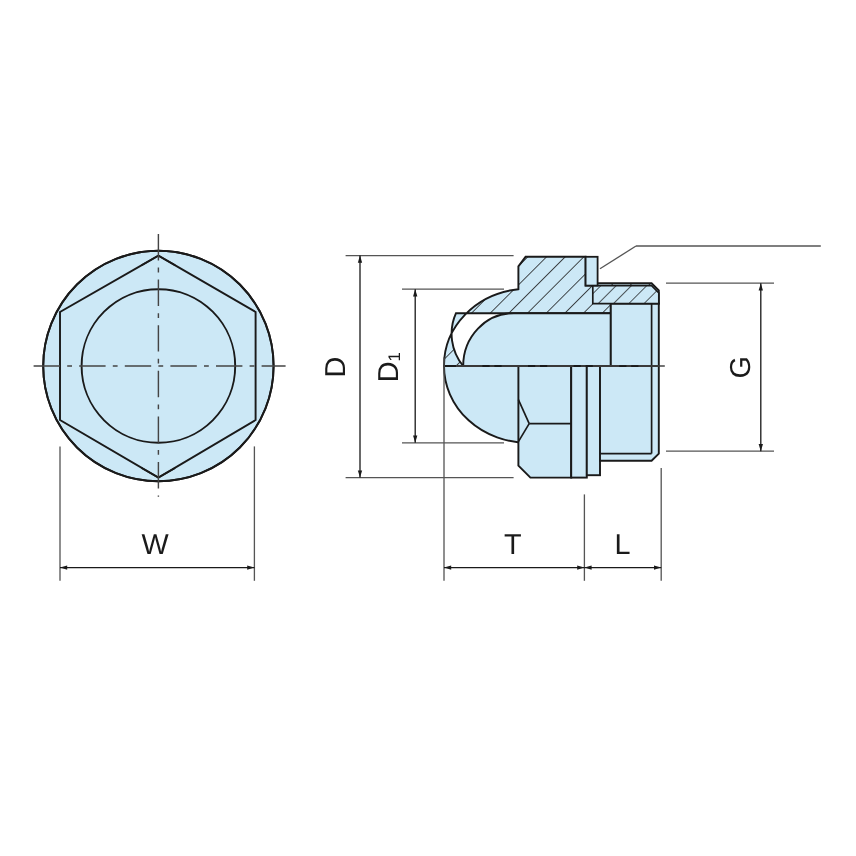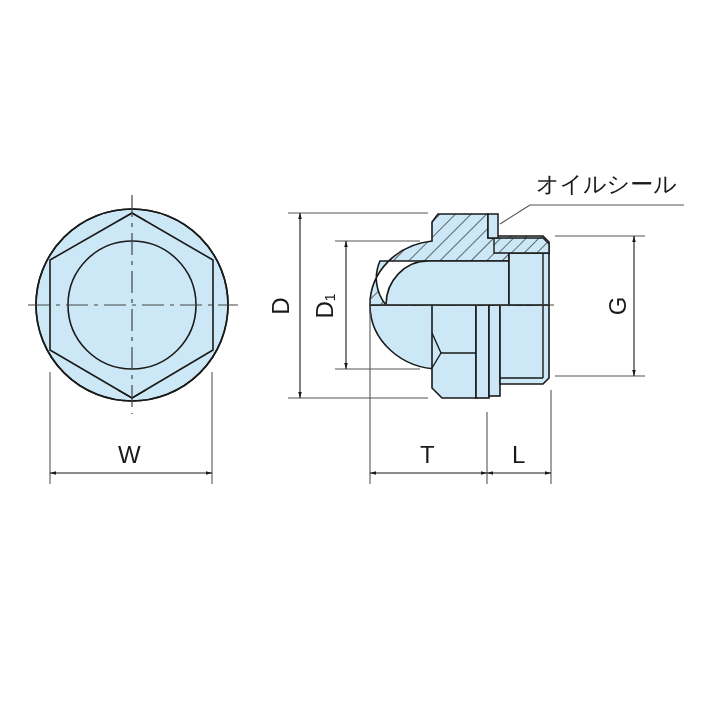--- a/index.html
+++ b/index.html
@@ -110,15 +110,14 @@
   <div class="lbl dim rot" style="left:312px; top:294px;">
     <span>D</span><span class="sub">1</span>
   </div>
 
   <div class="lbl dim rot" style="left:609px; top:294px;">G</div>
 
   <div class="lbl dim" style="left:420px; top:443px;">T</div>
 
   <div class="lbl dim" style="left:512px; top:443px;">L</div>
 
-  <div class="lbl callout" style="left:536px; top:173px;">オイルシール</div>
 
 </div>
 
 </body></html>

